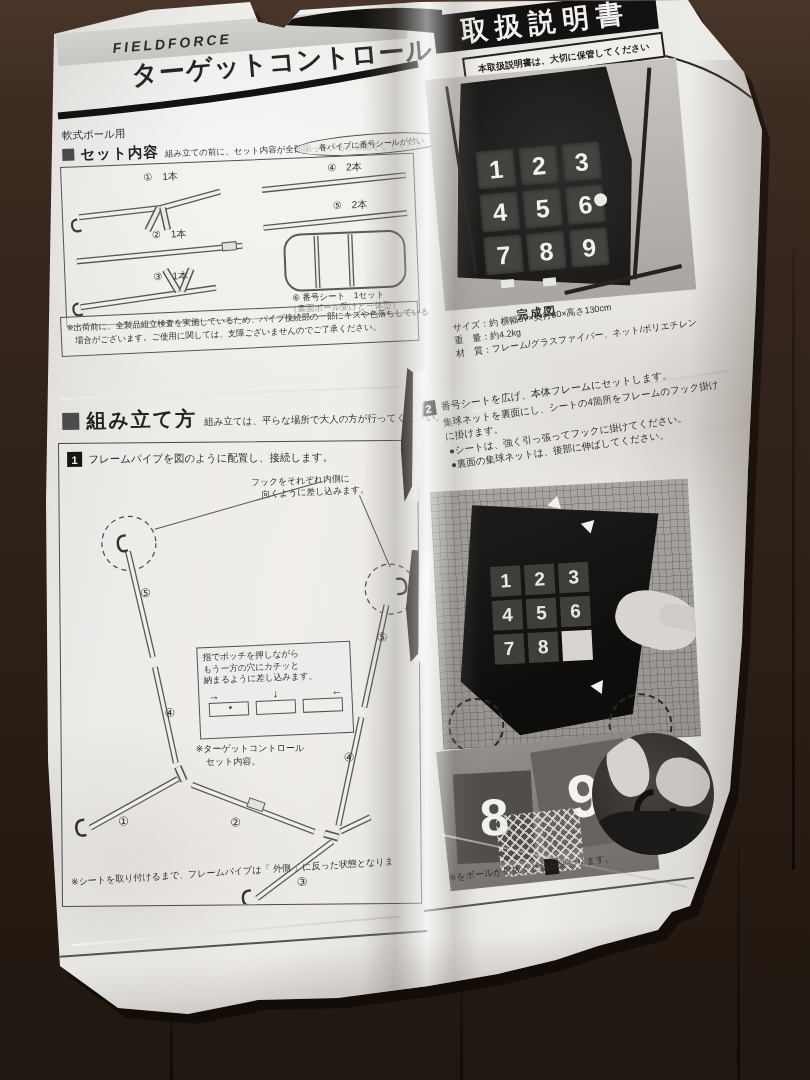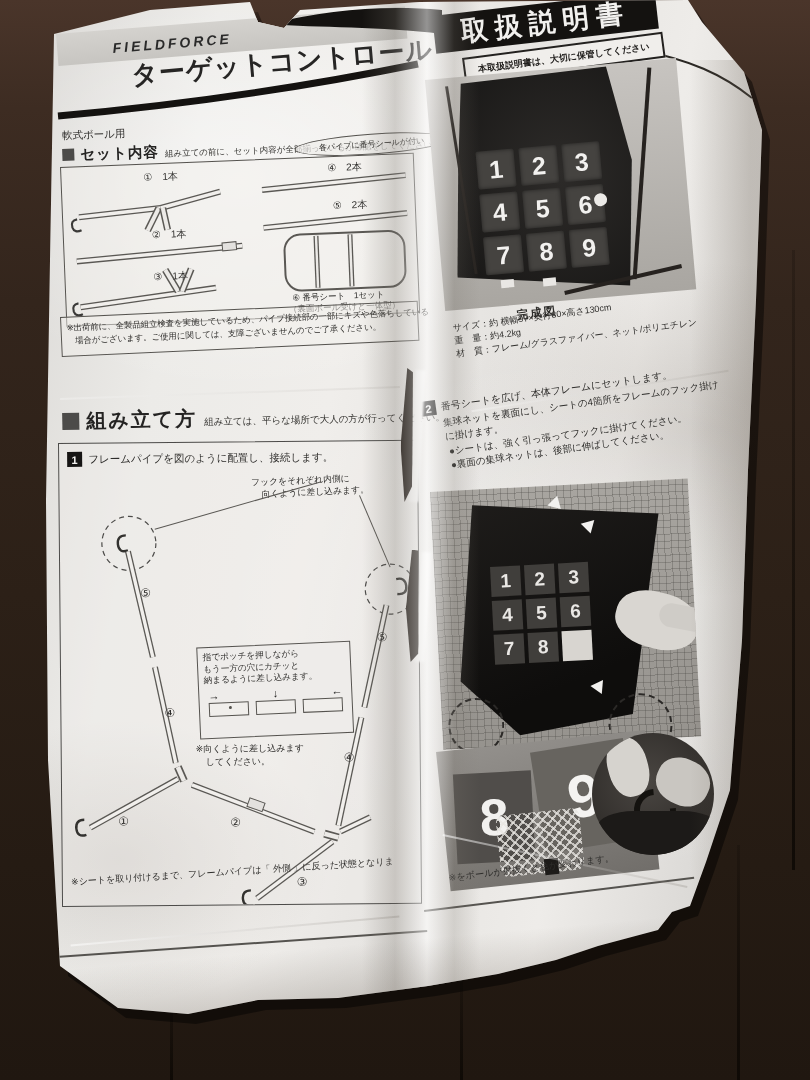--- a/index.html
+++ b/index.html
@@ -345,22 +345,22 @@
       </div>
       <div class="arr-row" style="margin-top:1px;">
         <div class="mini">
             <i></i>
           </div>
         <div class="mini"></div>
         <div class="mini"></div>
       </div>
     </div>
     <div class="pinch">
-      <div>※向くように差し込みます</div>
-      <div style="padding-left:10px;">してください。</div>
+      <div>※ターゲットコントロール</div>
+      <div style="padding-left:10px;">セット内容。</div>
     </div>
     <div class="s1note">※シートを取り付けるまで、フレームパイプは「 外側 」に反った状態となりま</div>
   </div>
 
   <div class="abs step2blk">
     <div class="row">
       <div class="stepnum">2</div>
       <span class="t1">番号シートを広げ、本体フレームにセットします。</span>
     </div>
     <div class="t2" style="margin:2px 0 0 20px;">集球ネットを裏面にし、シートの4箇所をフレームのフック掛け</div>

